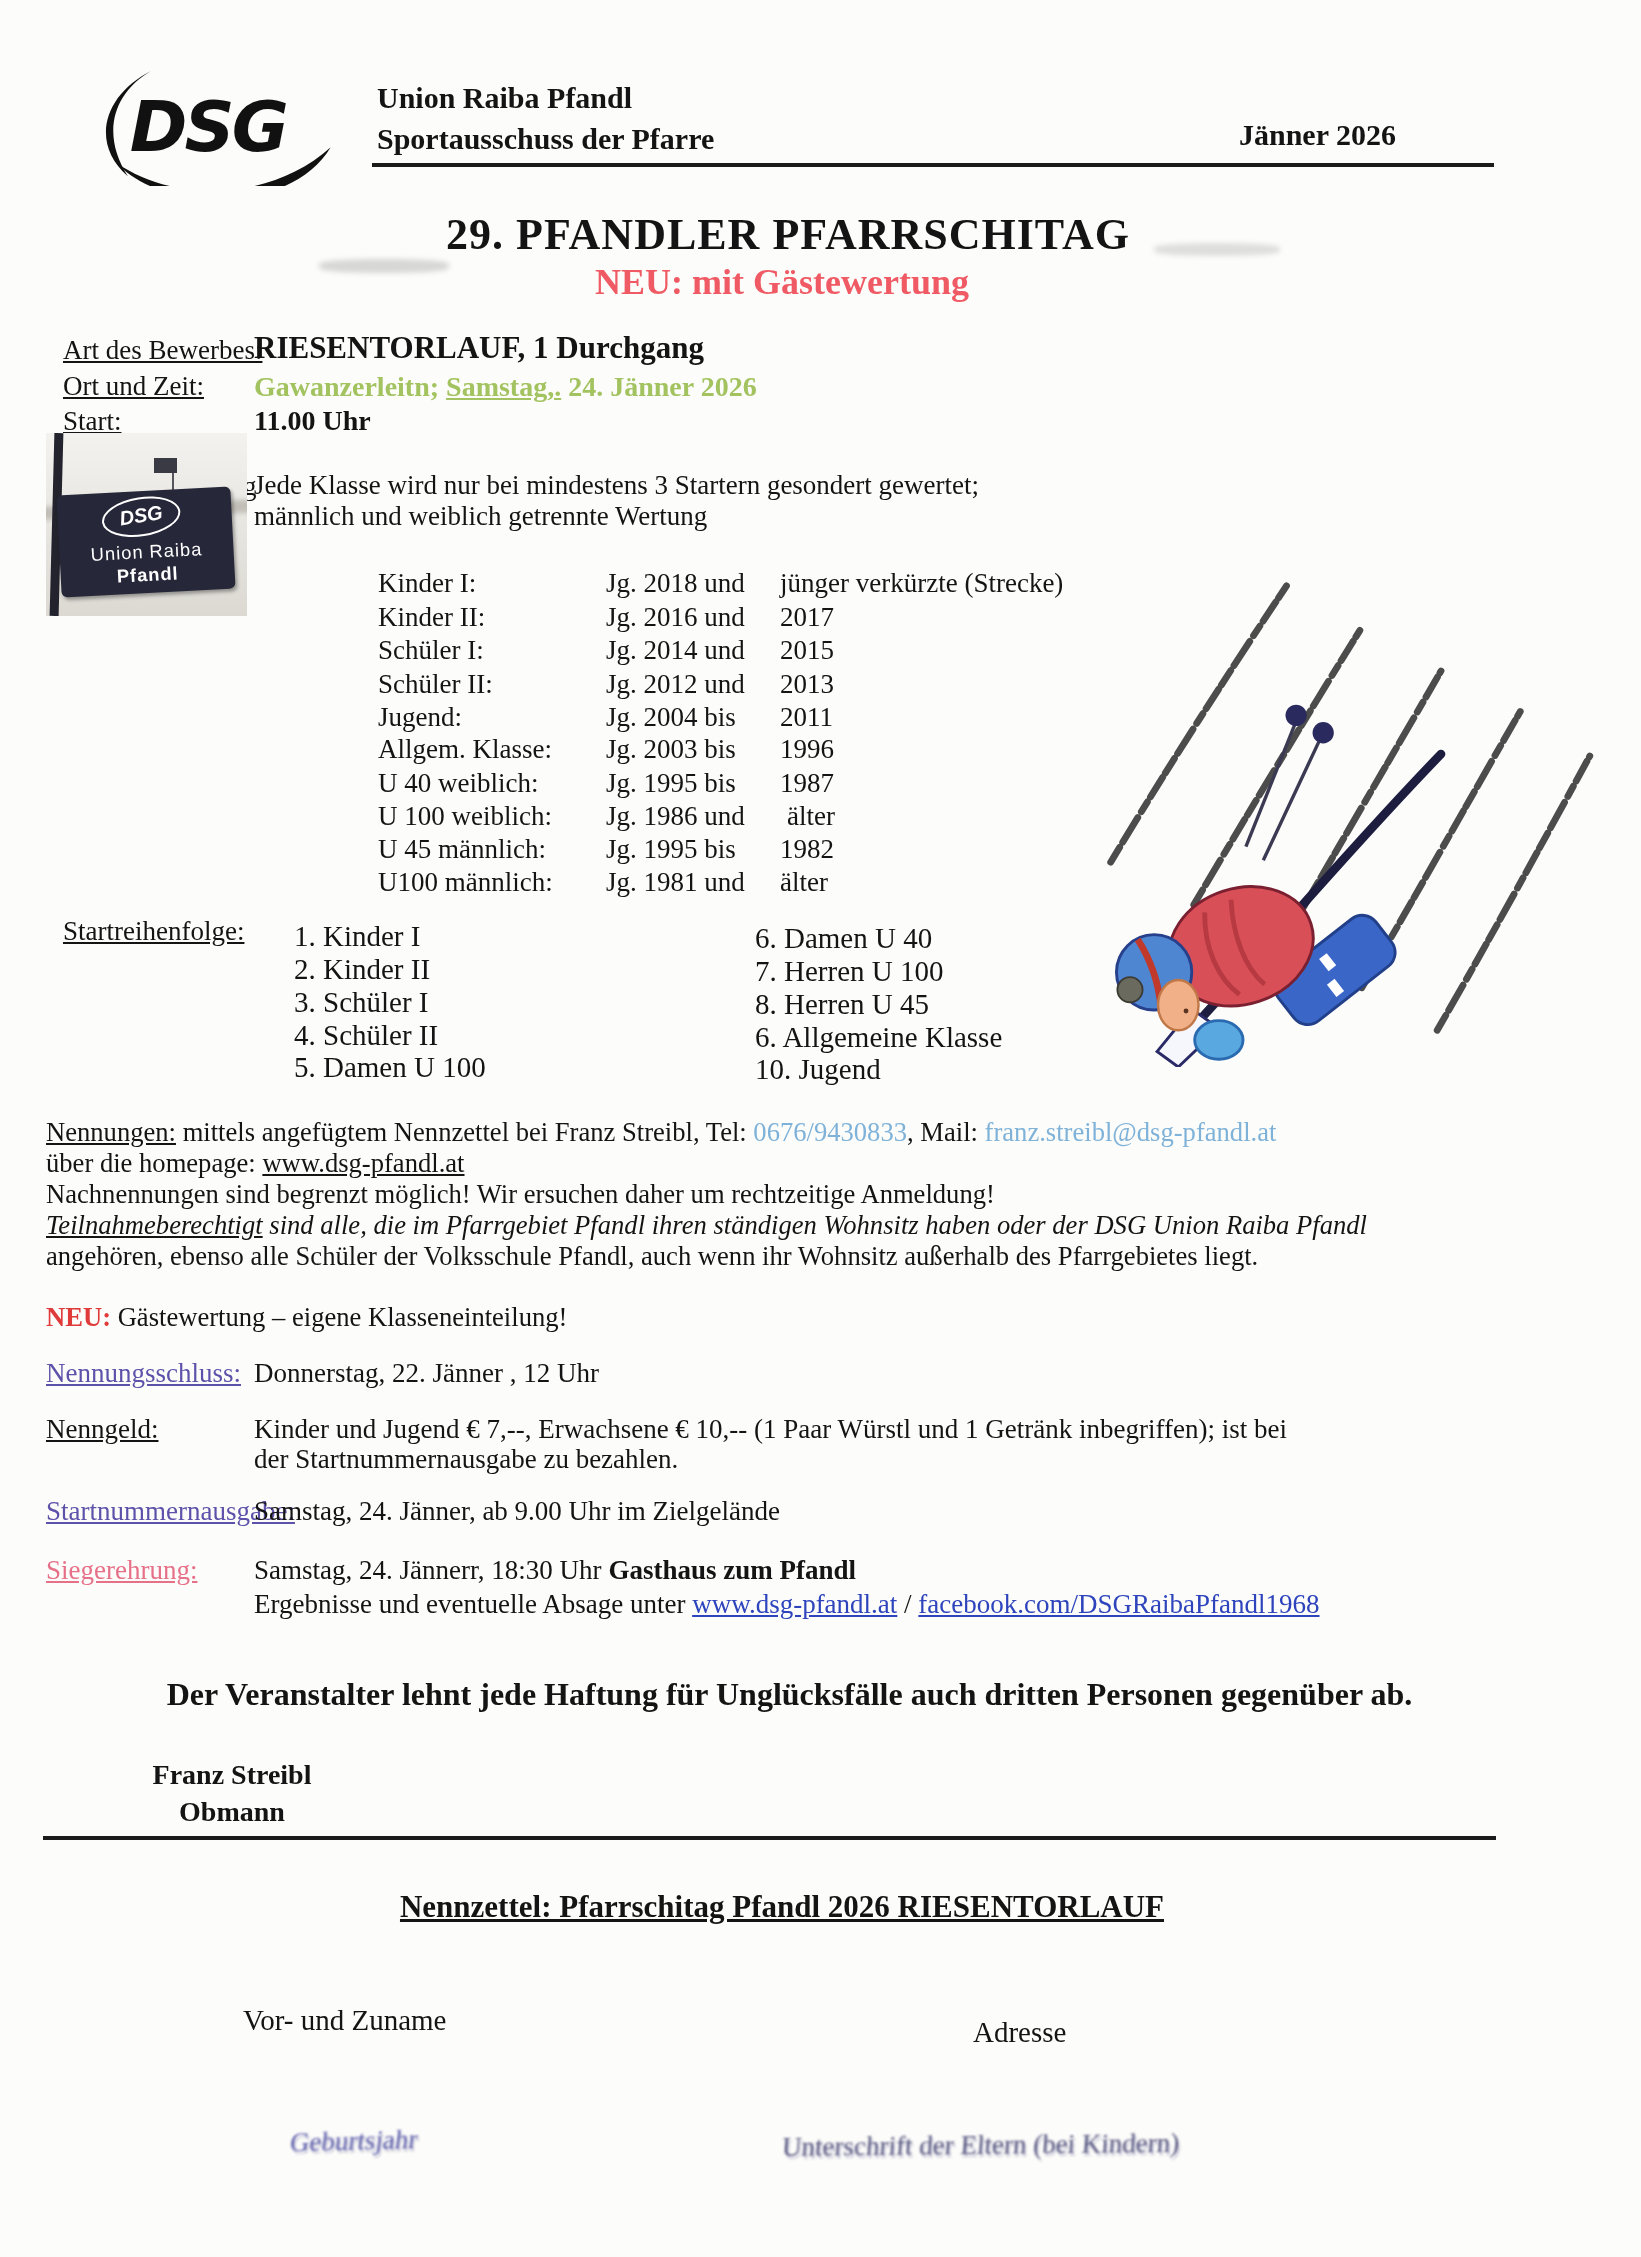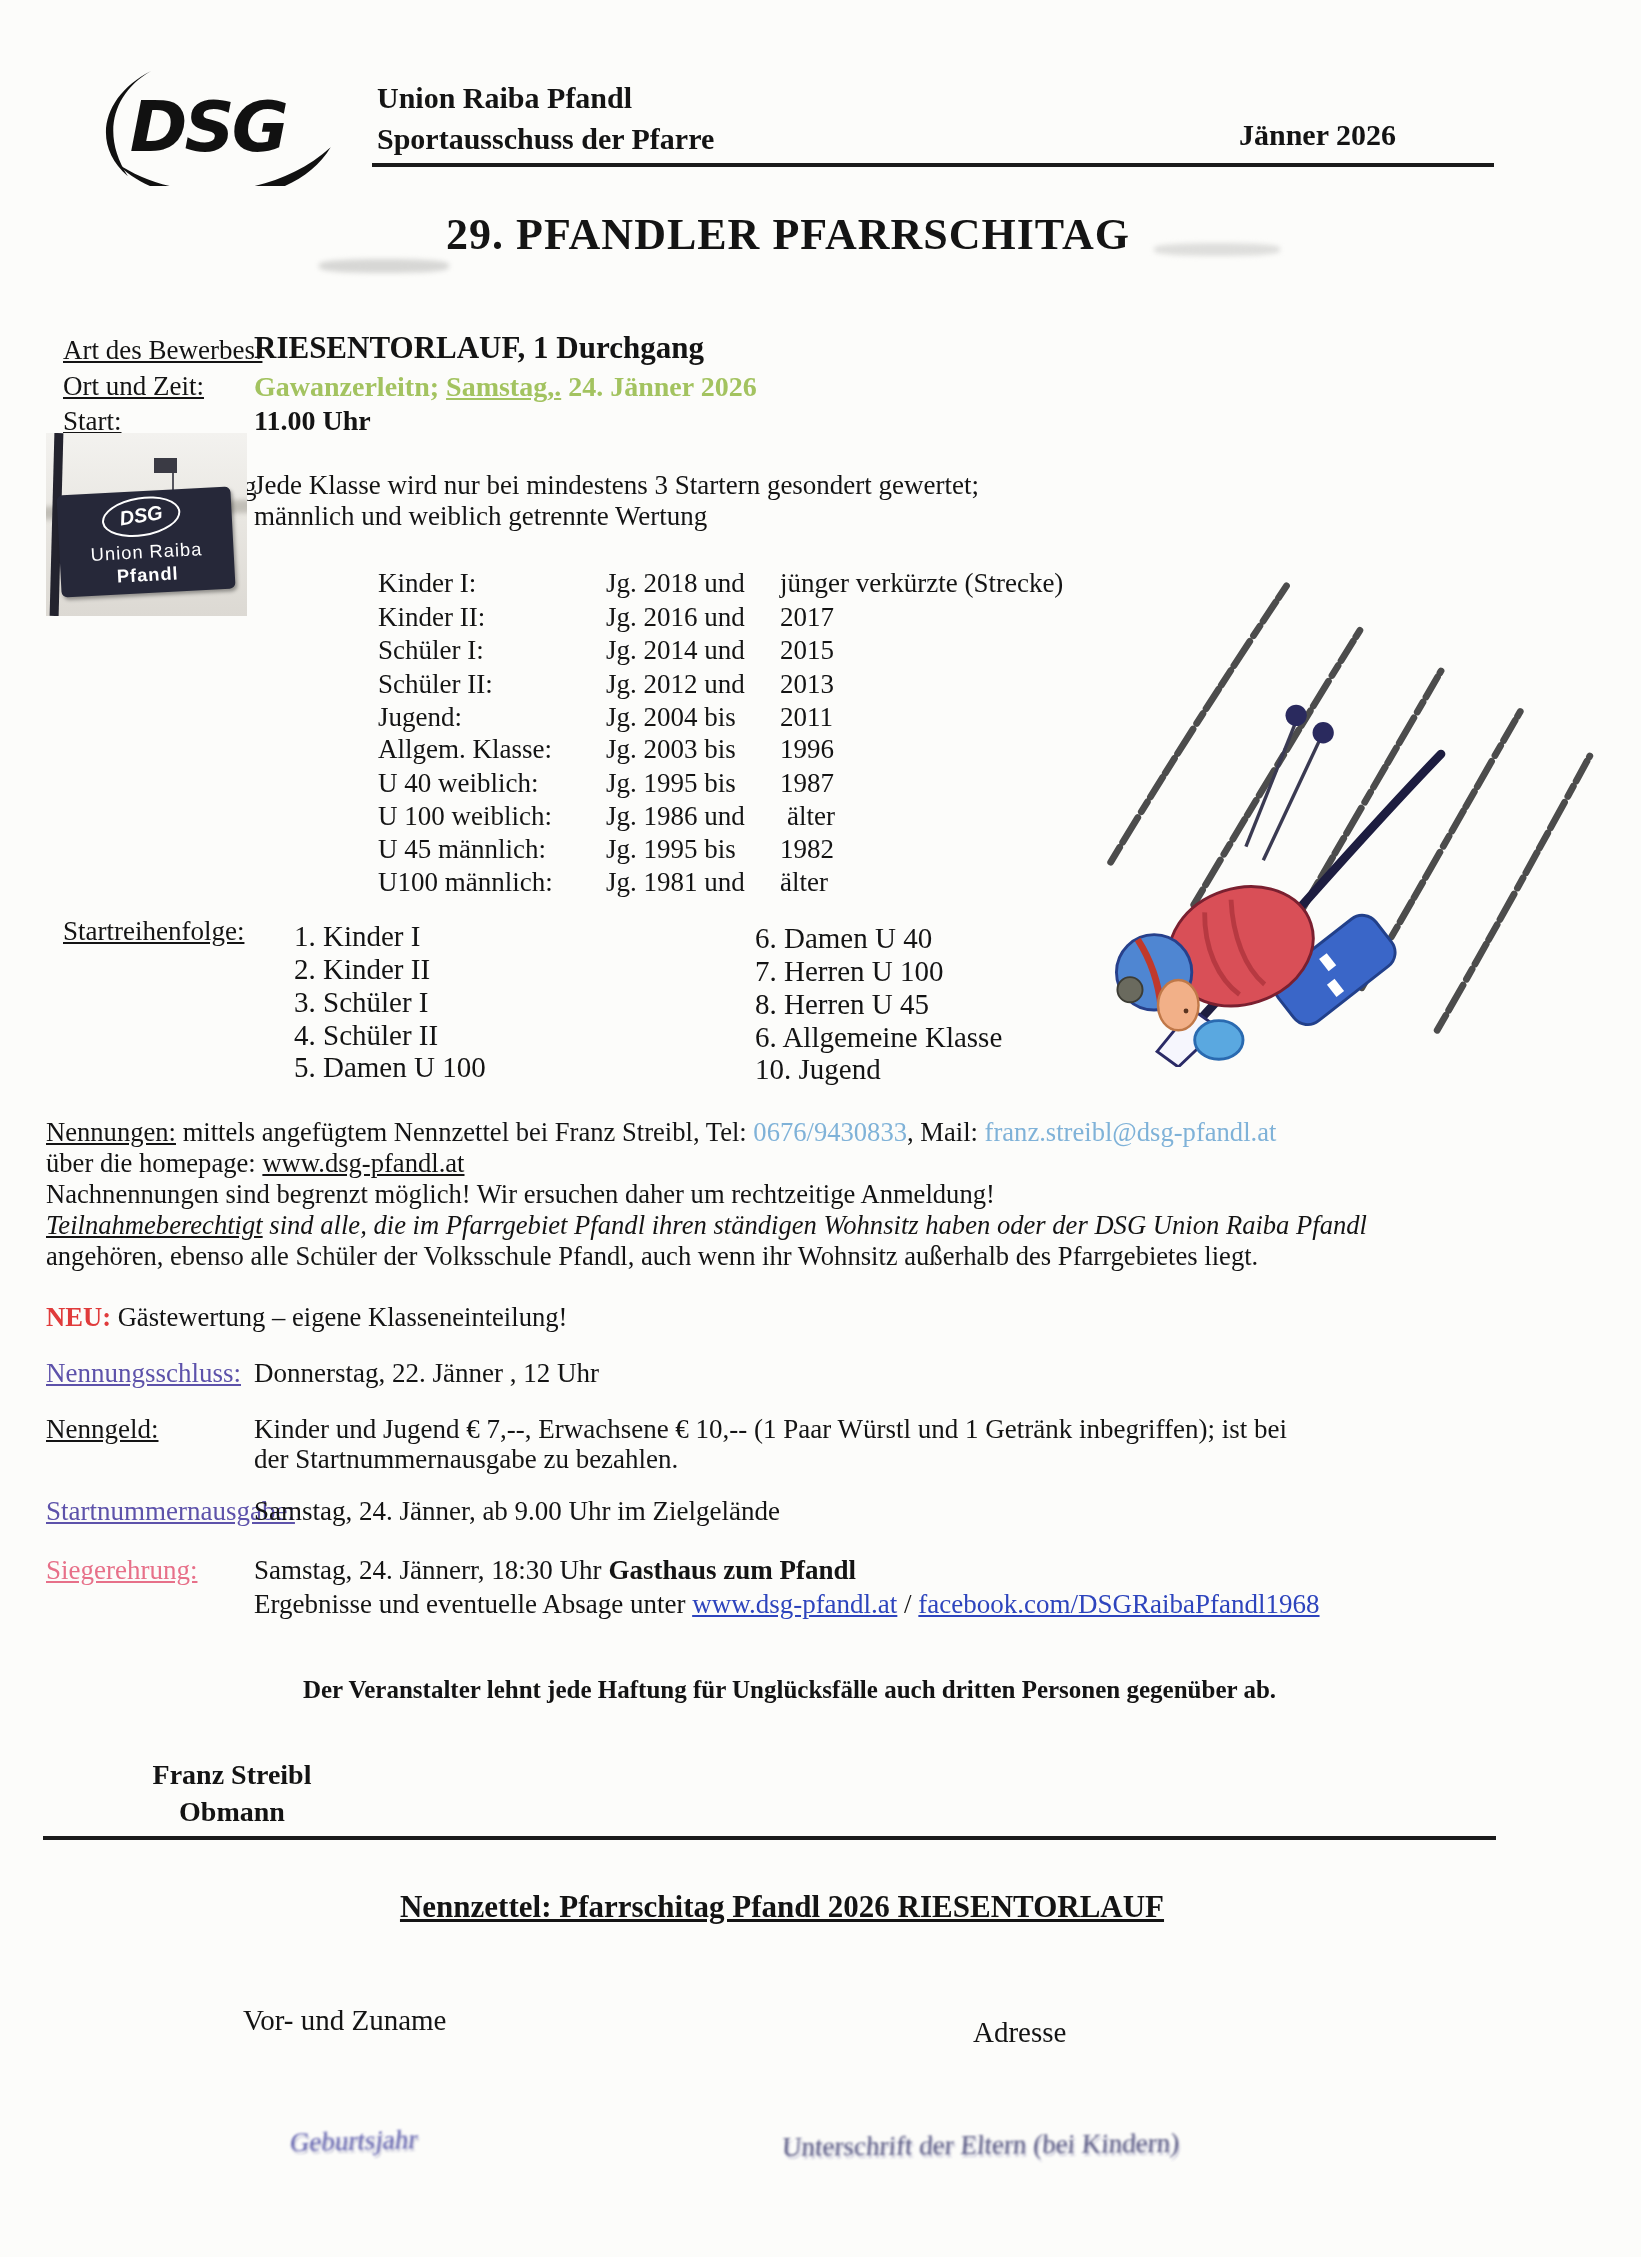--- a/index.html
+++ b/index.html
@@ -57,20 +57,21 @@
     <path d="M58,3 C10,27 -6,77 34,112 C7,70 17,27 58,3 Z" fill="#111"></path>
     <path d="M22,98 C82,140 182,138 244,82 C204,150 72,152 22,98 Z" fill="#111"></path>
     <text x="36" y="86" font-family="DejaVu Sans, sans-serif" font-style="italic" font-weight="bold" font-size="72" letter-spacing="-3" fill="#111">DSG</text>
   </svg>
   <div class="abs org" style="left:377px;top:81px;">Union Raiba Pfandl</div>
   <div class="abs org" style="left:377px;top:122px;">Sportausschuss der Pfarre</div>
   <div class="abs org" style="left:1239px;top:118px;">Jänner 2026</div>
   <div class="hrule" style="left:372px;top:163px;width:1122px;height:3.9px;"></div>
 
   <div class="abs doc-title" style="left:0;top:209px;width:1576px;">29. PFANDLER PFARRSCHITAG</div>
+  <div class="abs doc-sub" style="left:0;top:261px;width:1564px;color:#ef5a64;">NEU: mit Gästewertung</div>
   <div class="smudge" style="left:319px;top:259px;width:130px;height:13.5px;background:#d7d7d5;"></div>
   <div class="smudge" style="left:1154px;top:243px;width:126px;height:12.6px;background:#dededc;"></div>
 
   <div class="abs lbl" style="left:63px;top:335px;">Art des Bewerbes:</div>
   <div class="abs b" style="left:254px;top:330px;font-size:31px;">RIESENTORLAUF, 1 Durchgang</div>
 
   <div class="abs lbl" style="left:63px;top:371px;">Ort und Zeit:</div>
   <div class="abs b" style="left:254px;top:371px;font-size:28px;color:#a3c360;">
     <span>Gawanzerleitn; </span><span class="u">Samstag,.</span><span> 24. Jänner 2026</span>
   </div>
@@ -189,21 +190,21 @@
   <div class="abs val" style="left:254px;top:1496px;">Samstag, 24. Jänner, ab 9.00 Uhr im Zielgelände</div>
 
   <div class="abs lbl pink" style="left:46px;top:1555px;">Siegerehrung:</div>
   <div class="abs val" style="left:254px;top:1555px;white-space:nowrap;">
     <span>Samstag, 24. Jännerr, 18:30 Uhr </span><span class="b">Gasthaus zum Pfandl</span>
   </div>
   <div class="abs val" style="left:254px;top:1589px;white-space:nowrap;">
     <span>Ergebnisse und eventuelle Absage unter </span><span class="link">www.dsg-pfandl.at</span><span> / </span><span class="link">facebook.com/DSGRaibaPfandl1968</span>
   </div>
 
-  <div class="abs b" style="left:39px;top:1676px;width:1501px;text-align:center;font-size:25px;">Der Veranstalter lehnt jede Haftung für Unglücksfälle auch dritten Personen gegenüber ab.</div>
+  <div class="abs b" style="left:39px;top:1676px;width:1501px;text-align:center;font-size:32px;">Der Veranstalter lehnt jede Haftung für Unglücksfälle auch dritten Personen gegenüber ab.</div>
 
   <div class="abs sig" style="left:116px;top:1759px;width:232px;">
     <div>Franz Streibl</div>
     <div style="margin-top:4.8px;">Obmann</div>
   </div>
 
   <div class="hrule" style="left:43px;top:1836px;width:1453px;height:3.9px;"></div>
 
   <div class="abs b u" style="left:0;top:1889px;width:1564px;text-align:center;font-size:31px;">Nennzettel: Pfarrschitag Pfandl 2026 RIESENTORLAUF</div>
 

